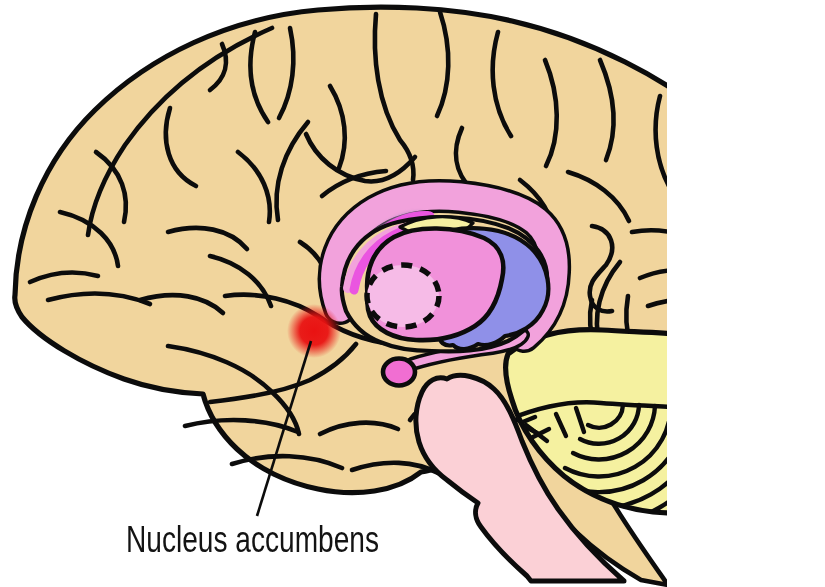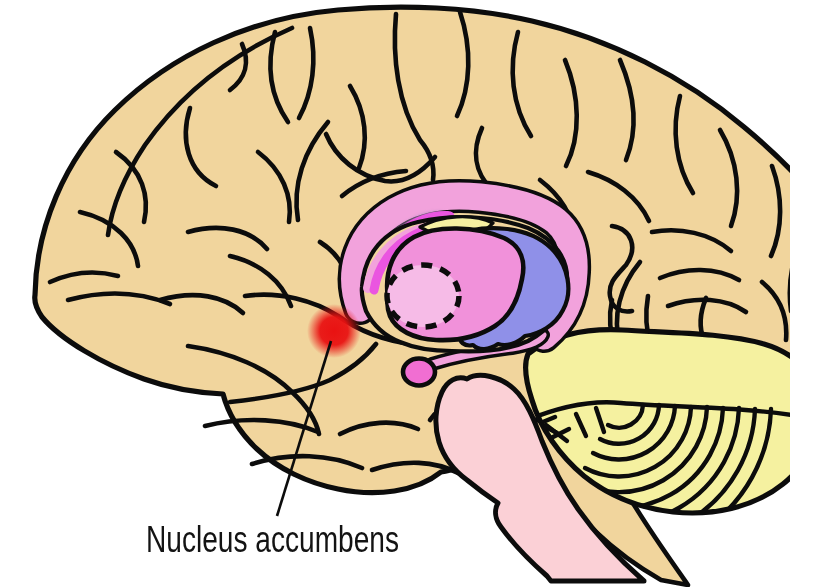--- a/index.html
+++ b/index.html
@@ -1,16 +1,16 @@
 <!DOCTYPE html>
 <html><head>
 <meta charset="utf-8">
 <style>
   html,body{margin:0;padding:0;background:#ffffff;}
-  .stage{position:relative;width:770px;height:587px;background:#ffffff;overflow:hidden;margin-left:20px;}
+  .stage{position:relative;width:667px;height:587px;background:#ffffff;overflow:hidden;}
   svg{display:block;}
   text{font-family:"Liberation Sans","DejaVu Sans",sans-serif;}
   .sul{fill:none;stroke-width:4.6;stroke-linecap:round;fill-rule:nonzero;}
   .folia{fill:none;stroke-width:4.4;stroke-linecap:round;}
 </style>
 </head>
 <body>
 
 <div class="stage">
 <svg width="825" height="587" viewBox="0 0 825 587">

